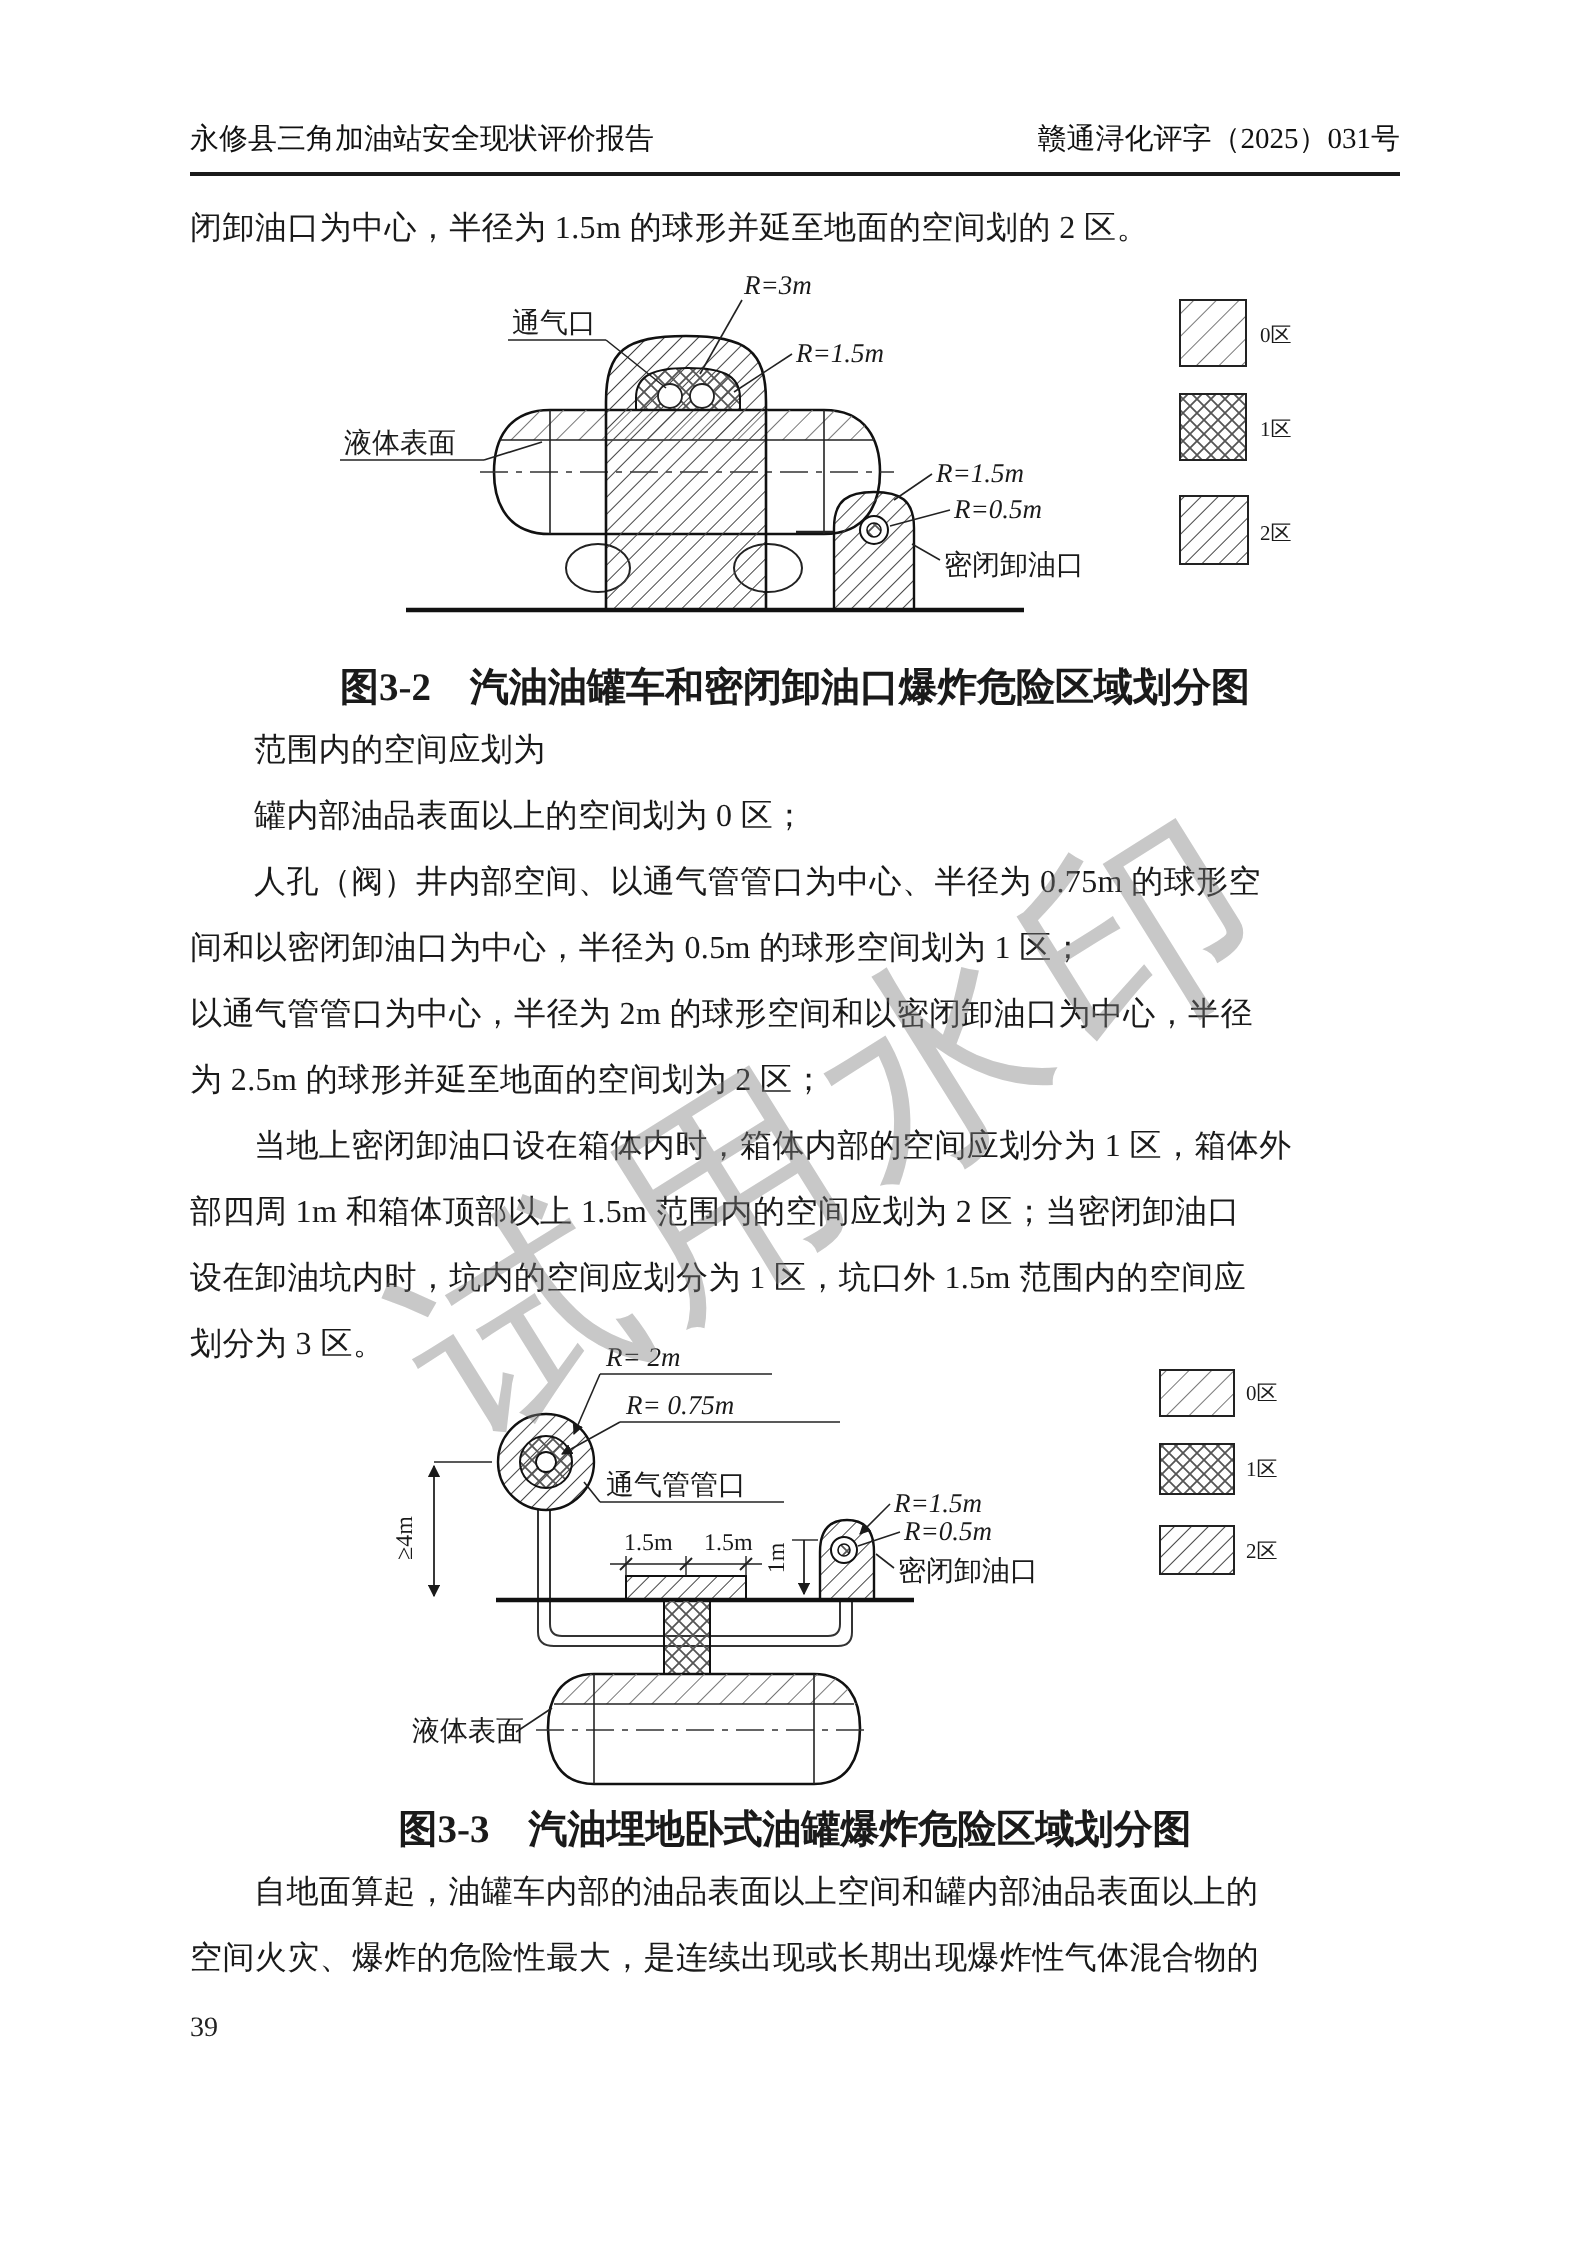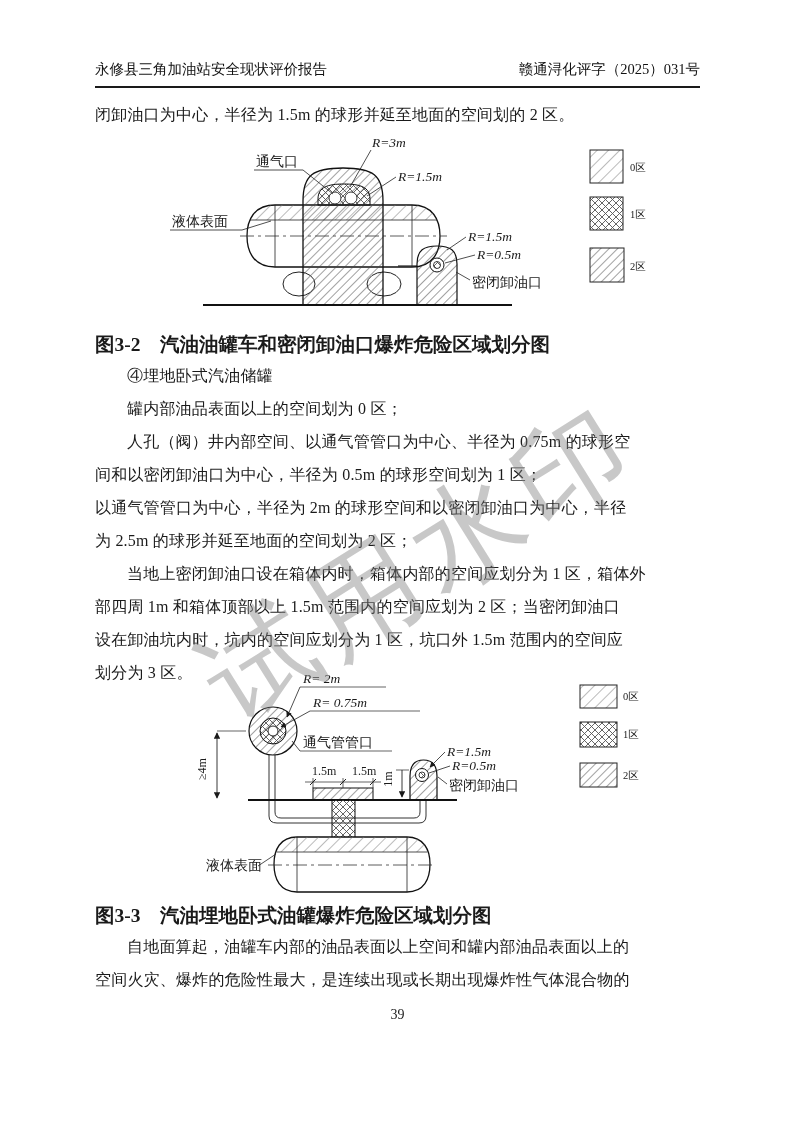--- a/index.html
+++ b/index.html
@@ -9,23 +9,23 @@
           justify-content:space-between;align-items:flex-end;
           border-bottom:2px solid #1a1a1a;padding-bottom:7px;font-size:14.5px;color:#111;}
   .content{position:absolute;top:98px;left:95px;width:605px;}
   .bl{height:33px;line-height:33px;font-size:16px;white-space:nowrap;letter-spacing:0.2px;}
   .ind{text-indent:2em;}
   .figure{position:relative;width:100%;}
   .fig1{height:200px;}
   .fig2{height:213px;}
   .fig1 svg{position:absolute;left:45px;top:-1px;}
   .fig2 svg{position:absolute;left:55px;top:-27px;}
-  .caption{height:28px;line-height:28px;font-weight:bold;
+  .caption{height:28px;line-height:28px;text-align:center;font-weight:bold;
            font-size:19.5px;white-space:nowrap;}
-  .pagenum{margin-top:11px;text-align:center;font-size:14px;color:#222;}
+  .pagenum{margin-top:11px;font-size:14px;color:#222;}
   .watermark{position:absolute;left:150px;top:488px;width:540px;height:150px;
              line-height:150px;text-align:center;font-size:112px;letter-spacing:10px;
              color:#7d7d7d;opacity:0.42;transform:rotate(-32deg);
              pointer-events:none;white-space:nowrap;z-index:5;
              font-family:"Liberation Serif","DejaVu Serif",serif;}
   svg text{fill:#1a1a1a;font-family:"Liberation Serif","DejaVu Serif",serif;}
   .lblR{font-style:italic;font-size:13.5px;}
   .lblCN{font-size:14px;}
   .lblDim{font-size:12px;}
   .lblLeg{font-size:10.5px;}
@@ -123,21 +123,21 @@
           <rect x="590" y="197" width="33" height="33" fill="url(#p1a)" stroke="#222" stroke-width="1"></rect>
           <text x="630" y="218" class="lblLeg">1区</text>
           <rect x="590" y="248" width="34" height="34" fill="url(#p2a)" stroke="#222" stroke-width="1"></rect>
           <text x="630" y="270" class="lblLeg">2区</text>
         </g>
       </svg>
     </div>
 
     <div class="caption">图3-2　汽油油罐车和密闭卸油口爆炸危险区域划分图</div>
 
-    <div class="bl ind">④埋地卧式汽油储罐</div>
+    <div class="bl ind">范围内的空间应划为</div>
     <div class="bl ind">罐内部油品表面以上的空间划为 0 区；</div>
     <div class="bl ind">人孔（阀）井内部空间、以通气管管口为中心、半径为 0.75m 的球形空</div>
     <div class="bl">间和以密闭卸油口为中心，半径为 0.5m 的球形空间划为 1 区；</div>
     <div class="bl">以通气管管口为中心，半径为 2m 的球形空间和以密闭卸油口为中心，半径</div>
     <div class="bl">为 2.5m 的球形并延至地面的空间划为 2 区；</div>
     <div class="bl ind">当地上密闭卸油口设在箱体内时，箱体内部的空间应划分为 1 区，箱体外</div>
     <div class="bl">部四周 1m 和箱体顶部以上 1.5m 范围内的空间应划为 2 区；当密闭卸油口</div>
     <div class="bl">设在卸油坑内时，坑内的空间应划分为 1 区，坑口外 1.5m 范围内的空间应</div>
     <div class="bl">划分为 3 区。</div>
 

